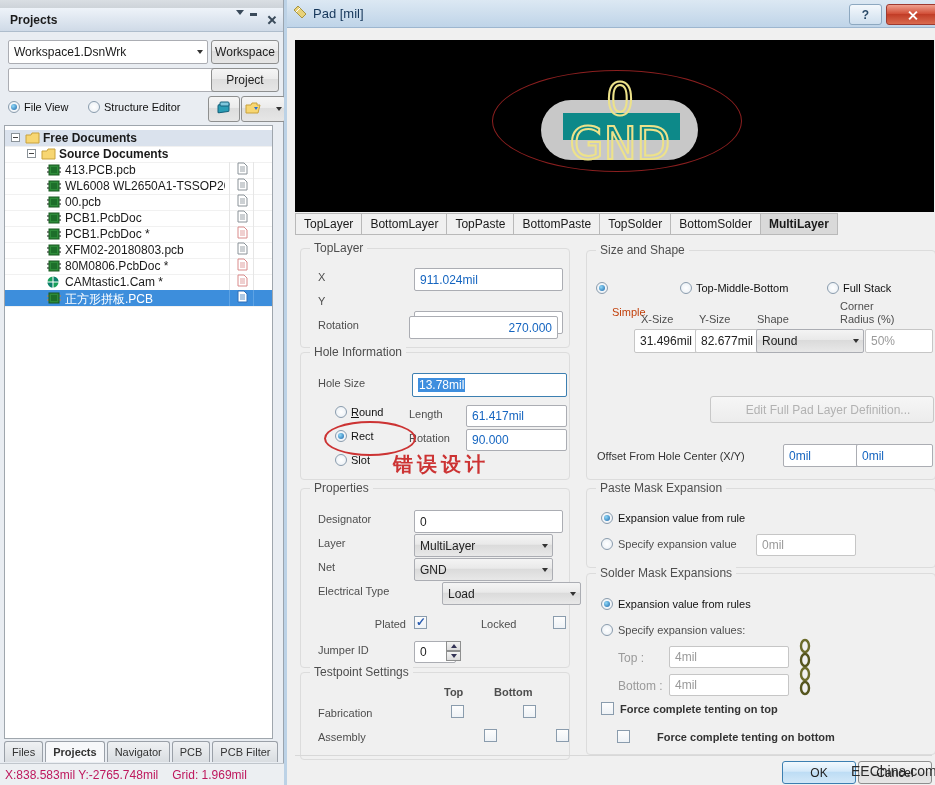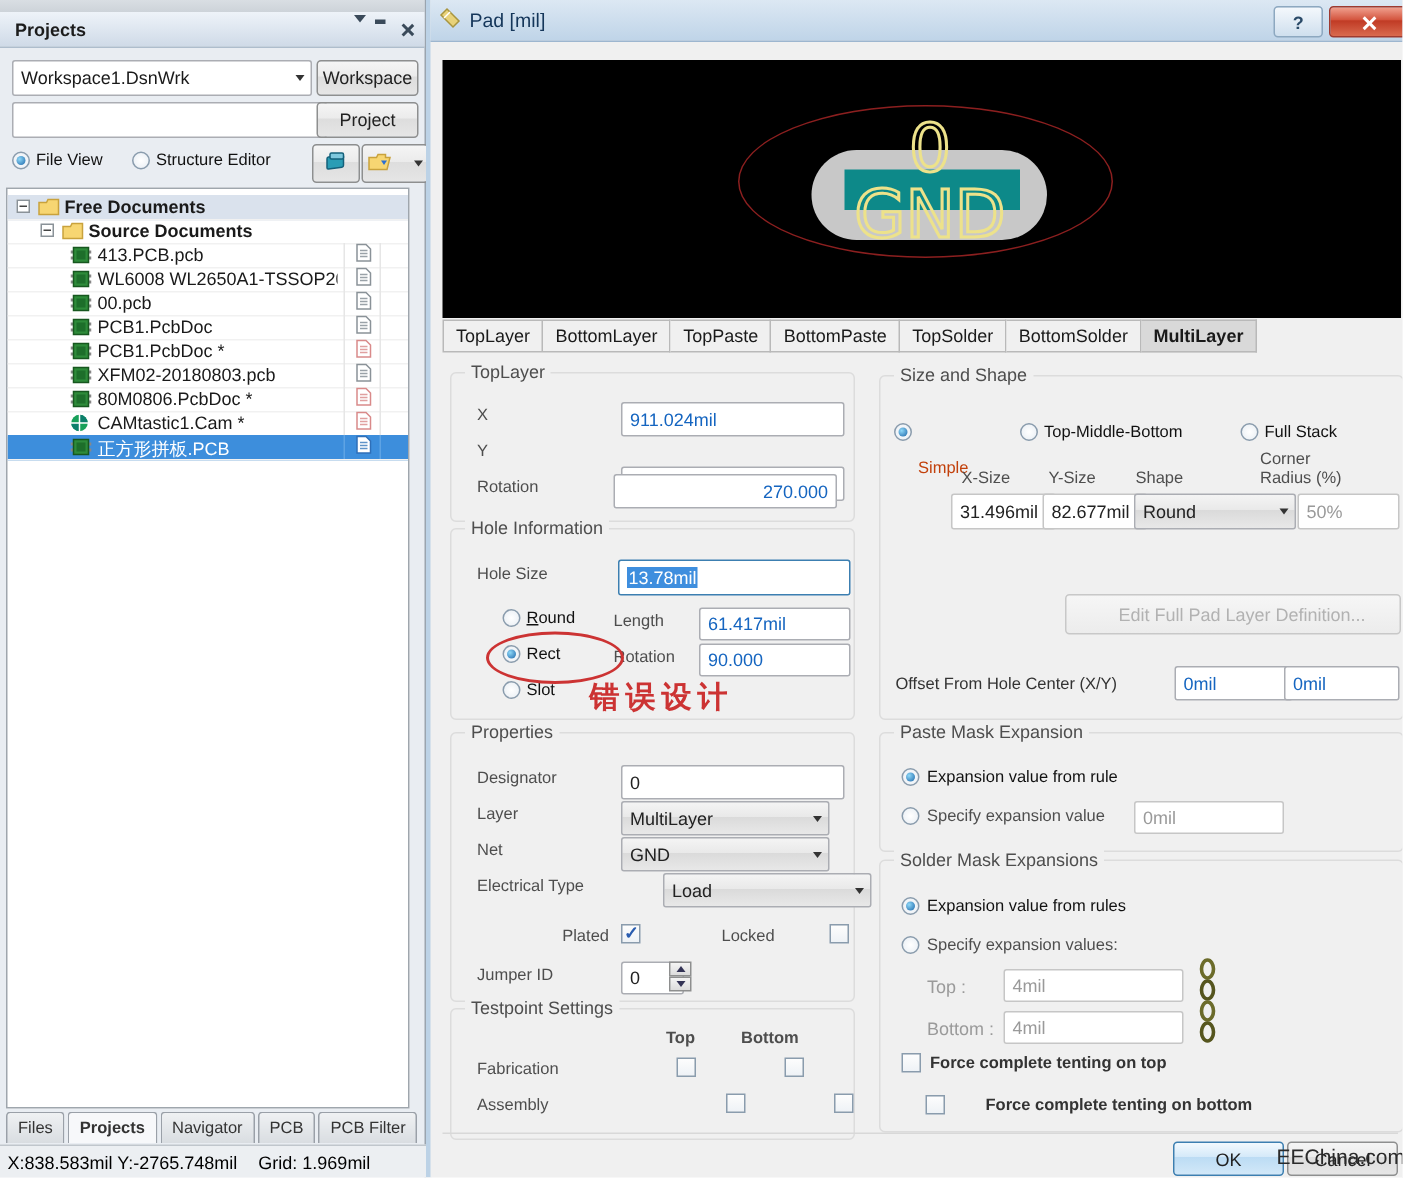--- a/index.html
+++ b/index.html
@@ -51,21 +51,21 @@
   .rowband{background:#dae2ed;}
   .rowsel{background:#3d8edc;color:#fff;}
   .bold{font-weight:bold;text-align:center;}
 
   
   .btab{height:20px;border:1px solid #9aa0a8;border-bottom:none;border-radius:3px 3px 0 0;
         background:linear-gradient(#eff1f3,#d9dde1);display:flex;align-items:center;padding:0 7px;
         font-size:11px;color:#333;cursor:pointer;}
   .btab.active{background:#f7f8fa;font-weight:bold;}
   #panel-status{left:0;top:763px;width:283px;height:22px;background:#eceff2;border-top:1px solid #c0c6cc;
-        display:flex;align-items:center;gap:14px;padding-left:5px;font-size:12px;color:#000000;}
+        display:flex;align-items:center;gap:14px;padding-left:5px;font-size:12px;color:#be185d;}
 
   
   #pad-dialog{left:284px;top:0;width:651px;height:785px;background:#f0f0f0;border-left:3px solid #bcd2e6;}
   #dlg-titlebar{left:0;top:0;width:651px;height:27px;background:linear-gradient(#dce8f3,#bfd4e8);
         border-bottom:1px solid #9db6cf;display:flex;align-items:center;}
   #dlg-title{font-size:13px;color:#15365a;padding-left:6px;}
   .cap-btn{position:absolute;top:4px;height:19px;border-radius:3px;display:flex;align-items:center;justify-content:center;
         font-size:12px;cursor:pointer;}
   #help-btn{left:562px;width:31px;border:1px solid #8da8c0;background:linear-gradient(#f4f8fc,#cfdfee);color:#2a4a68;font-weight:bold;}
   #dlg-close{left:599px;width:52px;border:1px solid #9e3a30;background:linear-gradient(#f0a08e,#d2513a 45%,#c03a24 46%,#d96a4f);}

